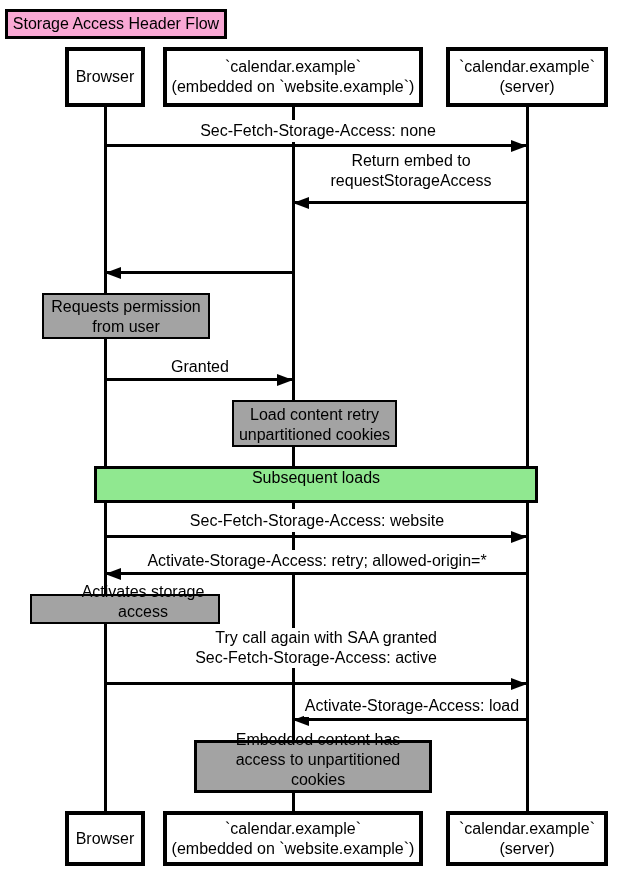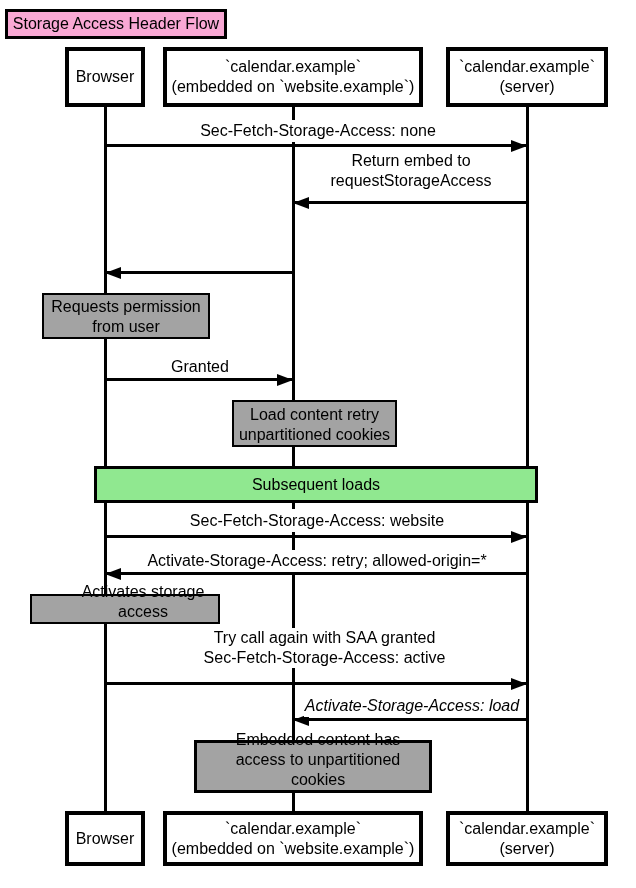--- a/index.html
+++ b/index.html
@@ -6,21 +6,21 @@
   .stage{position:relative;width:636px;height:888px;background:#ffffff;
          font-family:"Liberation Sans","DejaVu Sans",sans-serif;color:#000;overflow:hidden;}
   .lifeline{position:absolute;width:3px;background:#000;top:107px;height:706px;}
   .pbox{position:absolute;background:#fff;border:4px solid #000;box-sizing:border-box;
         display:flex;flex-direction:column;align-items:center;justify-content:center;
         text-align:center;font-size:16px;line-height:20px;z-index:4;}
   .title-box{position:absolute;left:5px;top:9px;width:222px;height:30px;background:#f9a8d4;
         border:3px solid #000;box-sizing:border-box;display:flex;align-items:center;
         justify-content:center;font-size:16px;z-index:5;}
   .band{position:absolute;left:94px;top:466px;width:444px;height:37px;background:#90e890;
-        border:3px solid #000;box-sizing:border-box;display:flex;align-items:center;
+        border:3px solid #000;box-sizing:border-box;display:flex;
         justify-content:center;font-size:16px;z-index:3;}
   .hline{position:absolute;height:3px;background:#000;z-index:2;}
   .head-r{position:absolute;width:0;height:0;border-top:6px solid transparent;
         border-bottom:6px solid transparent;border-left:16px solid #000;z-index:2;}
   .head-l{position:absolute;width:0;height:0;border-top:6px solid transparent;
         border-bottom:6px solid transparent;border-right:16px solid #000;z-index:2;}
   .mlabel{position:absolute;background:#fff;font-size:16px;line-height:20px;box-sizing:border-box;
         display:flex;flex-direction:column;align-items:center;justify-content:center;
         text-align:center;z-index:4;white-space:nowrap;}
   .bordered{border:2px solid #000;}
@@ -89,28 +89,28 @@
   <div class="head-r" style="left:511px;top:530.5px;"></div>
 
   <div class="mlabel" style="left:147px;top:550px;width:340px;height:22px;">Activate-Storage-Access: retry; allowed-origin=*</div>
   <div class="hline" style="left:105px;top:572px;width:422px;"></div>
   <div class="head-l" style="left:105px;top:567.5px;"></div>
 
   <div class="note" style="left:10px;top:594px;width:190px;height:30px;padding-left:36px;">
     <div>Activates storage access</div>
   </div>
 
-  <div class="mlabel" style="left:204px;top:628px;width:241px;height:40px;">
+  <div class="mlabel" style="left:196px;top:628px;width:241px;height:40px;align-items:flex-end;">
     <div>Try call again with SAA granted</div>
     <div>Sec-Fetch-Storage-Access: active</div>
   </div>
   <div class="hline" style="left:105px;top:682px;width:422px;"></div>
   <div class="head-r" style="left:511px;top:677.5px;"></div>
 
-  <div class="mlabel" style="left:304px;top:694px;width:216px;height:23px;font-style:italic;">Activate-Storage-Access: load</div>
+  <div class="mlabel" style="left:304px;top:694px;width:216px;height:23px;">Activate-Storage-Access: load</div>
   <div class="hline" style="left:293px;top:718px;width:234px;"></div>
   <div class="head-l" style="left:293px;top:713.5px;"></div>
 
   <div class="note note-thick" style="left:174px;top:740px;width:238px;height:53px;">
     <div>Embedded content has</div>
     <div>access to unpartitioned cookies</div>
   </div>
 
   <div class="pbox" style="left:65px;top:811px;width:80px;height:55px;">
     <div>Browser</div>

